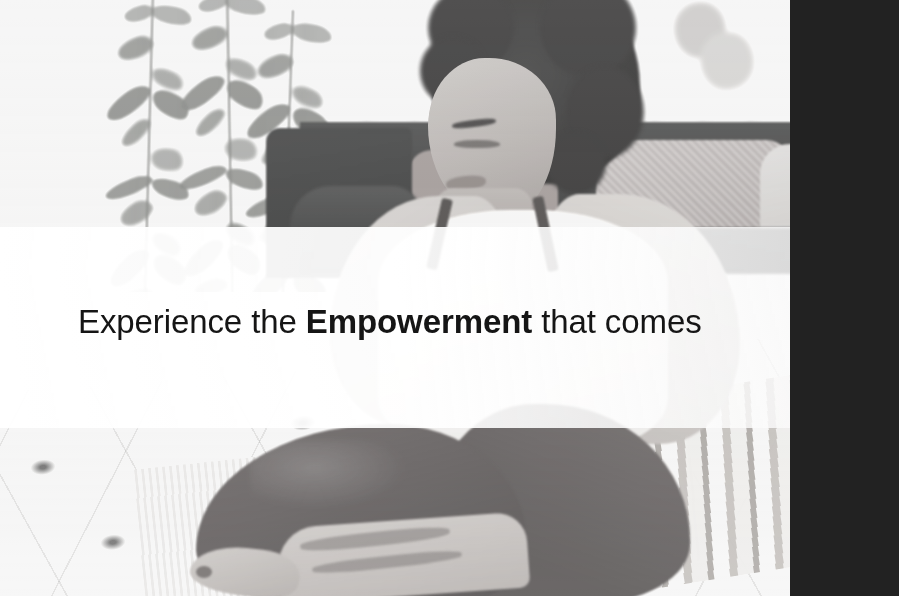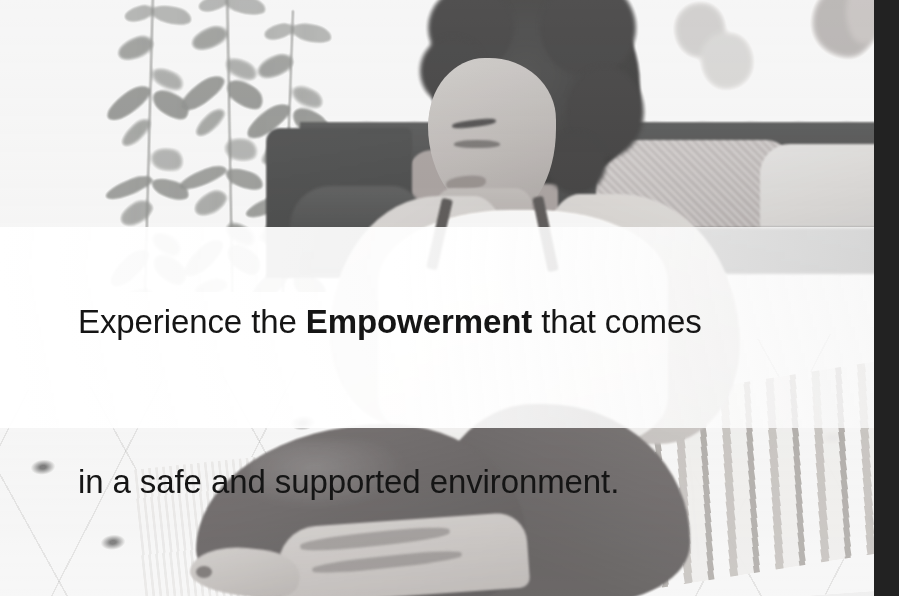--- a/index.html
+++ b/index.html
@@ -1,20 +1,20 @@
 <!DOCTYPE html>
 <html><head>
 <meta charset="utf-8">
 <style>
   html,body{margin:0;padding:0;background:#222;}
   *{box-sizing:border-box;}
 
   #stage{
     position:relative;
-    width:874px;height:596px;
+    width:790px;height:596px;
     overflow:hidden;
     font-family:"Liberation Sans", sans-serif;
     background:#737373;
   }
 
   
   .scene{position:absolute;inset:0;overflow:hidden;}
 
   
   .wall{
@@ -366,16 +366,15 @@
 
     <div class="grade"></div>
     <div class="wash"></div>
   </div>
 
   <div id="caption-band"></div>
 
   <div id="caption-text">
     <span>Experience the </span><span class="em">Empowerment</span><span> that comes</span><br>
     <br>
-    <span>in a safe and supported environment.</span>
   </div>
 
 </div>
 
 </body></html>

